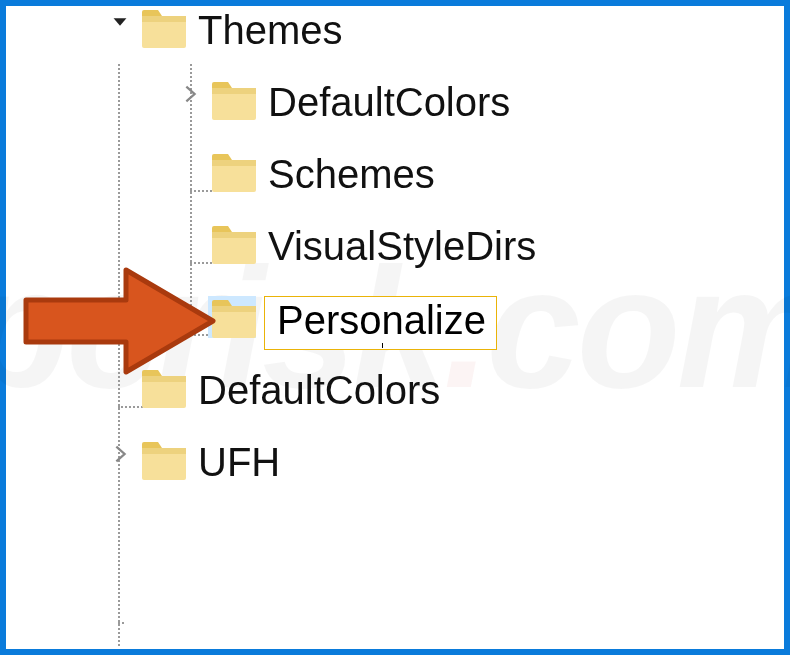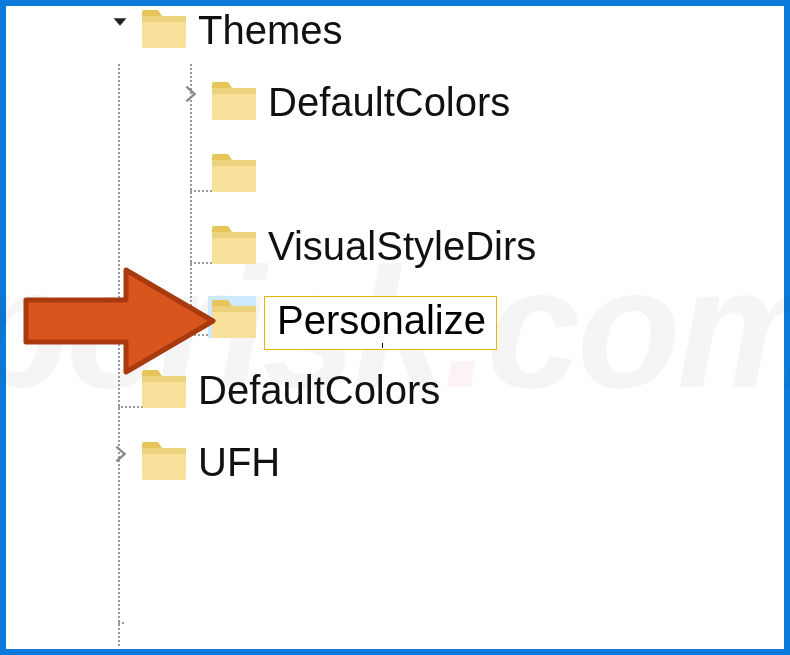--- a/index.html
+++ b/index.html
@@ -173,20 +173,21 @@
 
     <div class="row indent2">
       <span class="spacer"></span>
       <span class="folder">
         <svg viewBox="0 0 48 42">
             <path d="M2 8 L2 4 Q2 2 4 2 L18 2 L22 8 Z" fill="#e8c55a"></path>
             <rect x="2" y="8" width="44" height="32" rx="2" fill="#f7e09a"></rect>
             <rect x="2" y="8" width="44" height="6" fill="#edd27e"></rect>
           </svg>
       </span>
+      <span class="label">Schemes</span>
     </div>
 
     <div class="row indent2">
       <span class="spacer"></span>
       <span class="folder">
         <svg viewBox="0 0 48 42">
             <path d="M2 8 L2 4 Q2 2 4 2 L18 2 L22 8 Z" fill="#e8c55a"></path>
             <rect x="2" y="8" width="44" height="32" rx="2" fill="#f7e09a"></rect>
             <rect x="2" y="8" width="44" height="6" fill="#edd27e"></rect>
           </svg>

